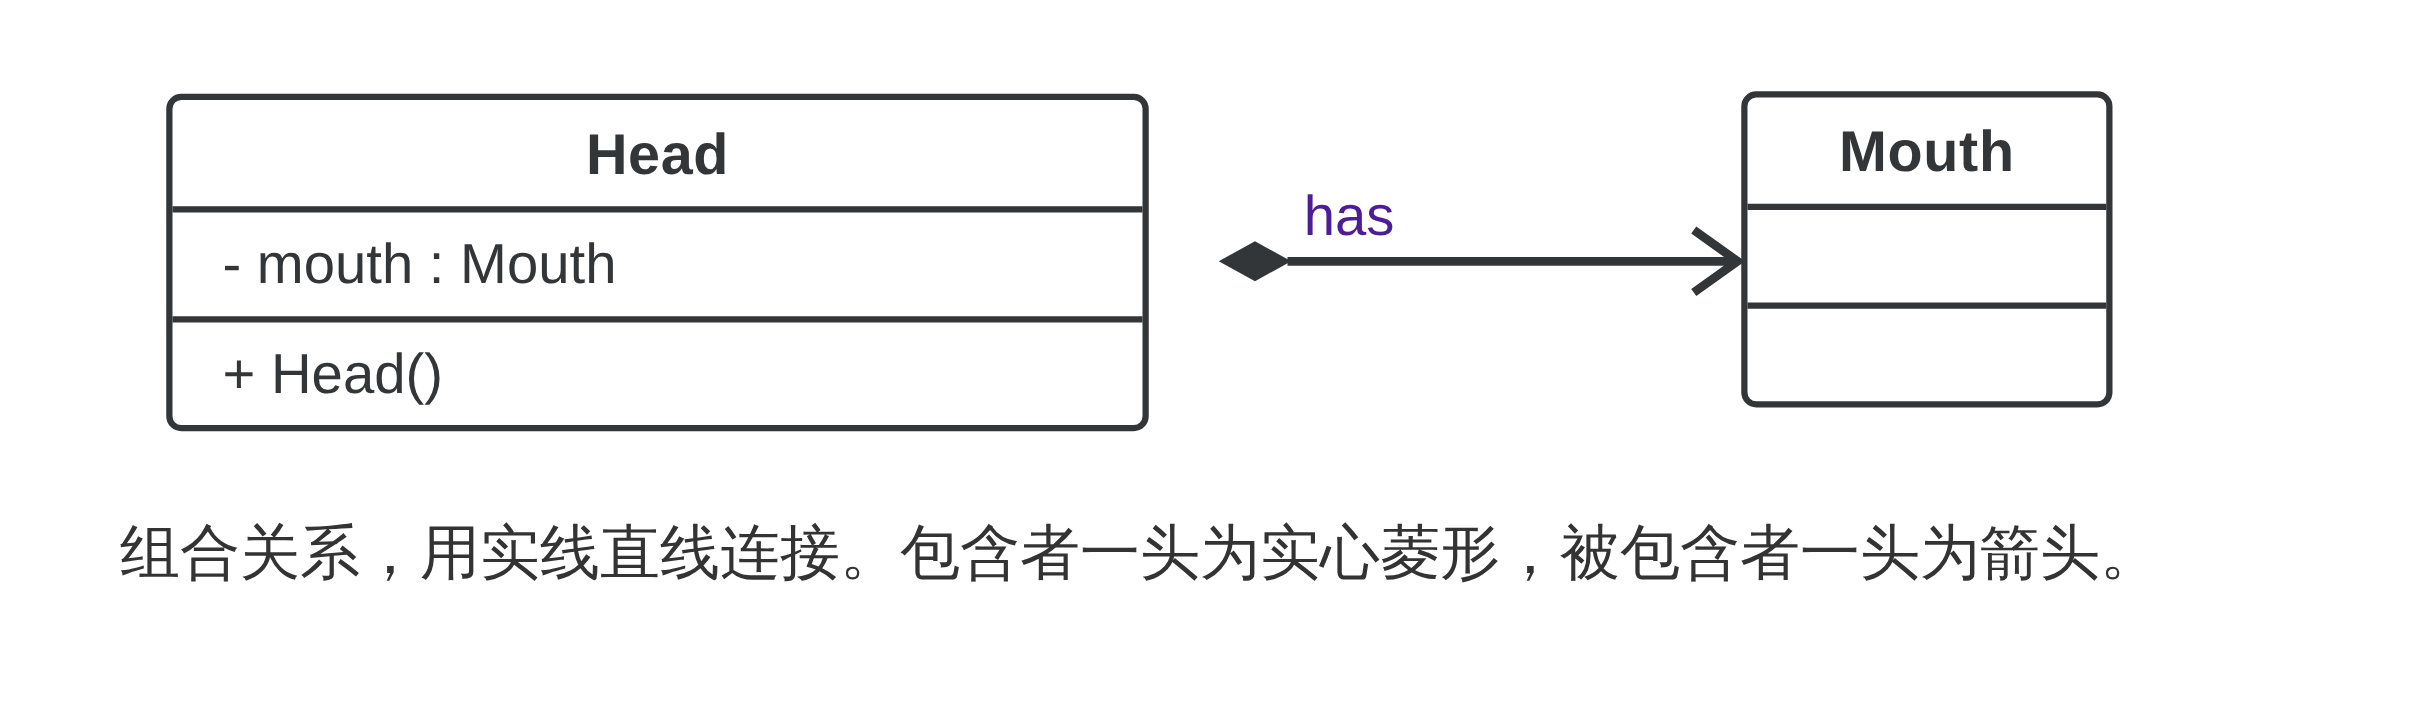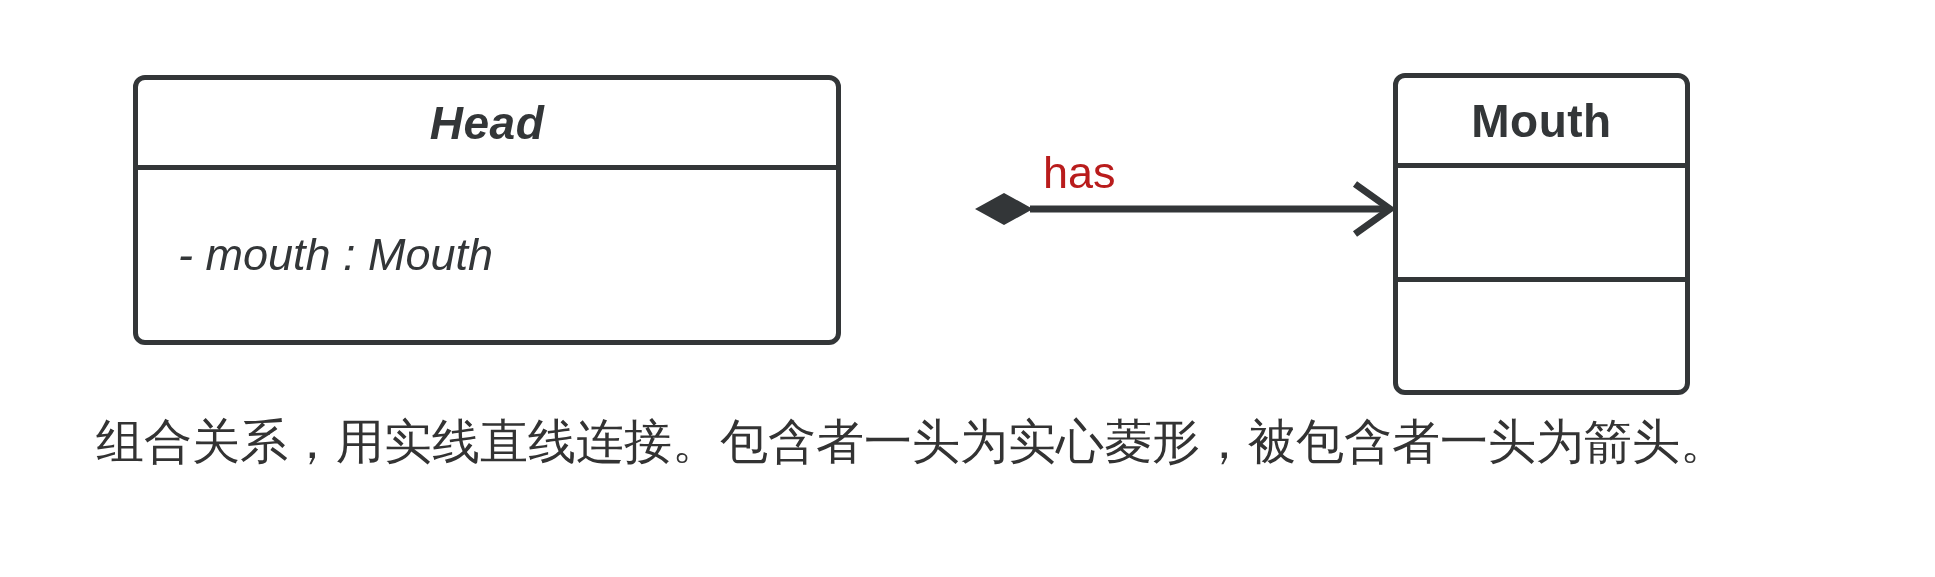--- a/index.html
+++ b/index.html
@@ -30,36 +30,36 @@
     letter-spacing: 0.5px;
   }
   .uml-class .compartment {
     flex: 1 1 0;
     border-top: 5px solid #333638;
     display: flex;
     align-items: center;
     padding-left: 40px;
     font-size: 45px;
   }
-  #head-class  { left: 133px; top: 75px;  width: 708px; height: 270px; font-style: italic; }
-  #mouth-class { left: 1393px; top: 73px; width: 297px; height: 322px; }
+  #head-class  { left: 133px; top: 75px;  width: 786px; height: 270px; }
+  #mouth-class { left: 1393px; top: 73px; width: 297px; height: 253px; }
 
   .connector-svg {
     position: absolute;
     left: 960px;
     top: 169px;
     width: 440px;
     height: 80px;
   }
   .relationship-label {
     position: absolute;
     left: 1043px;
     top: 147px;
     font-size: 45px;
-    color: #b91c1c;
+    color: #4c1d95;
   }
   .caption {
     position: absolute;
     left: 96px;
     top: 410px;
     width: 1800px;
     font-family: Liberation Serif, serif;
     font-size: 48px;
     color: #333333;
     white-space: nowrap;
@@ -68,20 +68,23 @@
 </head>
 <body>
 
 <div class="canvas">
 
   <div class="uml-class" id="head-class">
     <div class="title">Head</div>
     <div class="compartment">
       <span>- mouth : Mouth</span>
     </div>
+    <div class="compartment">
+      <span>+ Head()</span>
+    </div>
   </div>
 
   <div class="uml-class" id="mouth-class">
     <div class="title">Mouth</div>
     <div class="compartment"></div>
     <div class="compartment"></div>
   </div>
 
   <svg class="connector-svg" viewBox="0 0 440 80">
     <polygon points="15,40 44,24 73,40 44,56" fill="#333638"></polygon>

